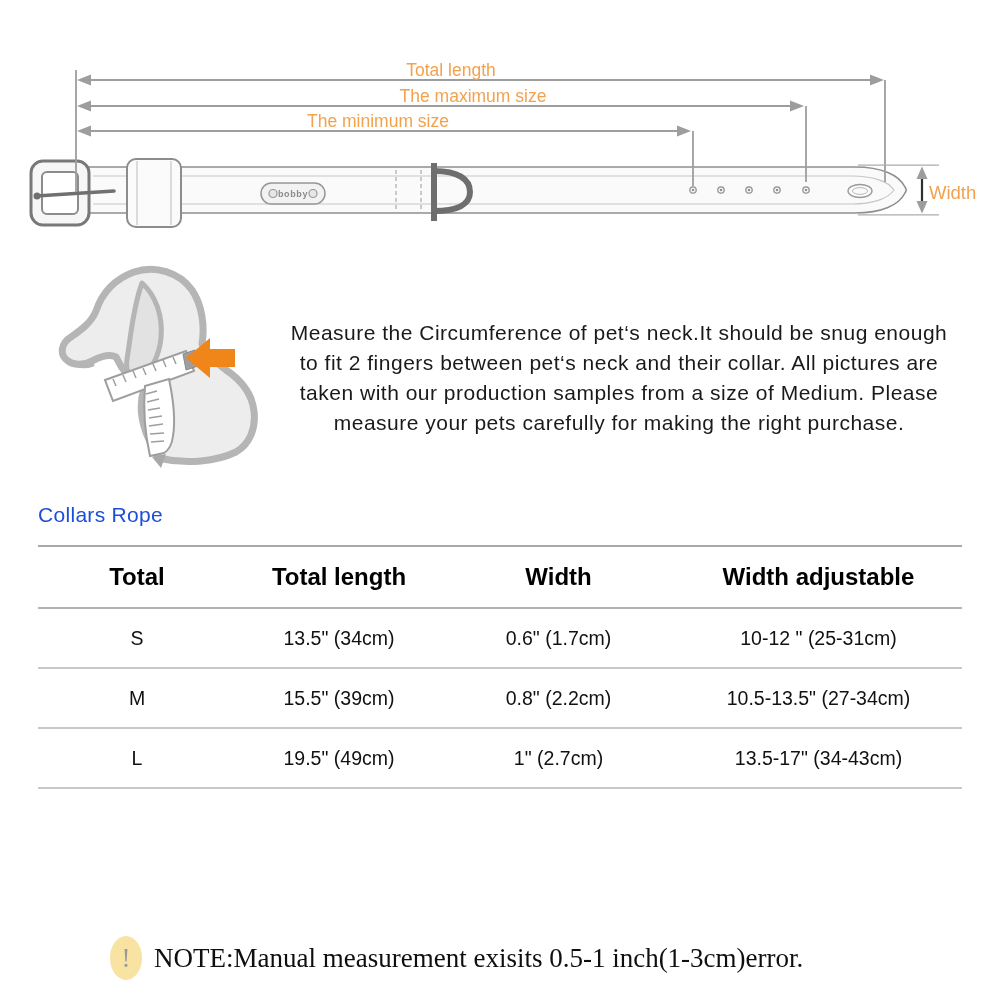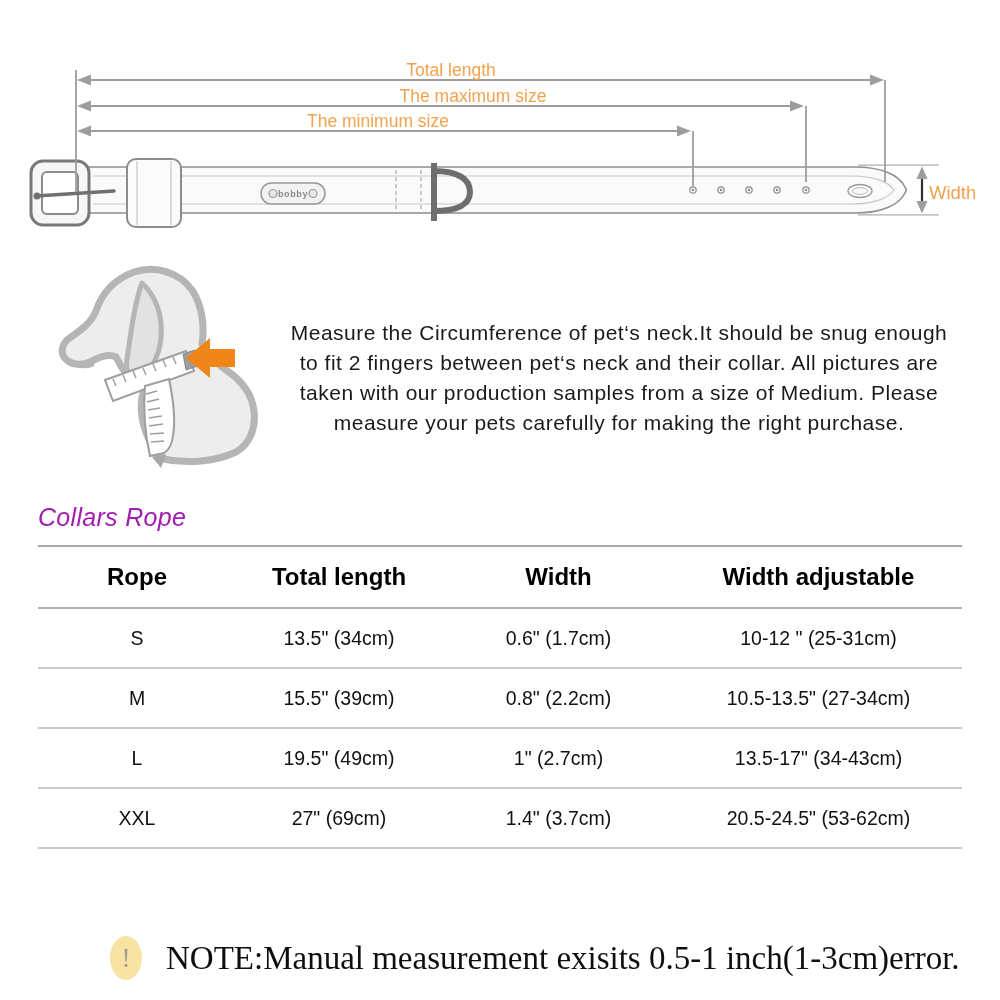--- a/index.html
+++ b/index.html
@@ -6,32 +6,32 @@
   #page{position:relative;width:1000px;height:1000px;background:#ffffff;overflow:hidden;
         font-family:"Liberation Sans",sans-serif;color:#1b1b1b;}
   svg text{font-family:"Liberation Sans",sans-serif;}
   .measure-label{font-size:17.5px;}
   .width-label{font-size:18.5px;}
   .plate-text{font-size:9px;font-weight:bold;letter-spacing:.6px;fill:#8b8b8b;}
   #diagram{position:absolute;left:0;top:0;width:1000px;height:250px;}
   #dog{position:absolute;left:45px;top:258px;width:235px;height:212px;}
   #measure-text{position:absolute;left:288px;top:297px;width:662px;
         font-size:21px;line-height:30px;letter-spacing:.5px;color:#1a1a1a;text-align:center;}
-  #chart-heading{position:absolute;left:38px;top:503px;font-size:25px;letter-spacing:.3px;color:#a21caf;font-style:italic;}
+  #chart-heading{position:absolute;left:38px;top:503px;font-size:21px;letter-spacing:.3px;color:#1d4ed8;}
   #size-table-wrap{position:absolute;left:38px;top:545px;width:924px;}
   table{width:100%;border-collapse:collapse;table-layout:fixed;border-top:2px solid #a9a9a9;}
   thead tr{border-bottom:2px solid #b3b3b3;}
   tbody tr{border-bottom:2px solid #c9c9c9;}
   th{font-size:24px;font-weight:bold;color:#000;height:60px;text-align:center;padding:0;}
   td{font-size:19.5px;color:#111;height:58px;text-align:center;padding:0;}
   #note{position:absolute;left:110px;top:936px;display:flex;align-items:center;}
   #note-icon{width:32px;height:44px;border-radius:50%;background:#f9e3a3;flex:0 0 auto;
         display:flex;align-items:center;justify-content:center;
         font-family:"Liberation Serif",serif;font-size:27px;color:#9a9a9a;}
-  #note-text{margin-left:24px;font-family:"Liberation Serif",serif;font-size:33px;color:#0f0f0f;}
+  #note-text{margin-left:12px;font-family:"Liberation Serif",serif;font-size:27px;color:#0f0f0f;}
 </style>
 </head>
 <body>
 
 <div id="page">
 
   <svg id="diagram" viewBox="0 0 1000 250">
 
     <g>
       <path d="M86 167 H855 C882 167 899 175 905 187 C906.5 189 906.5 191 905 193 C899 205 882 213 855 213 H86 Z" fill="#fafafa" stroke="#8f8f8f" stroke-width="1.6"></path>
@@ -164,21 +164,21 @@
   <div id="size-table-wrap">
     <table>
       <colgroup>
           <col style="width:198px">
           <col style="width:206px">
           <col style="width:233px">
           <col style="width:287px">
         </colgroup>
       <thead>
         <tr>
-          <th>Rope</th>
+          <th>Total</th>
           <th>Total length</th>
           <th>Width</th>
           <th>Width adjustable</th>
         </tr>
       </thead>
       <tbody>
         <tr>
           <td>S</td>
           <td>13.5" (34cm)</td>
           <td>0.6" (1.7cm)</td>
@@ -189,26 +189,20 @@
           <td>15.5" (39cm)</td>
           <td>0.8" (2.2cm)</td>
           <td>10.5-13.5" (27-34cm)</td>
         </tr>
         <tr>
           <td>L</td>
           <td>19.5" (49cm)</td>
           <td>1" (2.7cm)</td>
           <td>13.5-17" (34-43cm)</td>
         </tr>
-        <tr>
-          <td>XXL</td>
-          <td>27" (69cm)</td>
-          <td>1.4" (3.7cm)</td>
-          <td>20.5-24.5" (53-62cm)</td>
-        </tr>
       </tbody>
     </table>
   </div>
 
   <div id="note">
     <div id="note-icon">!</div>
     <div id="note-text">NOTE:Manual measurement exisits 0.5-1 inch(1-3cm)error.</div>
   </div>
 
 </div>

